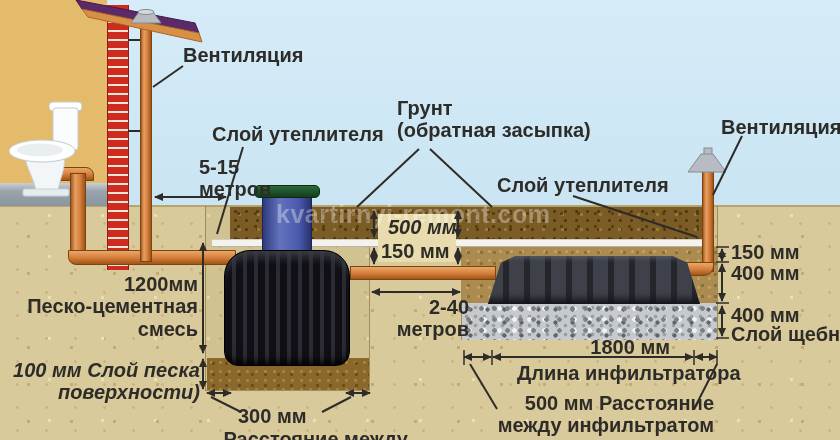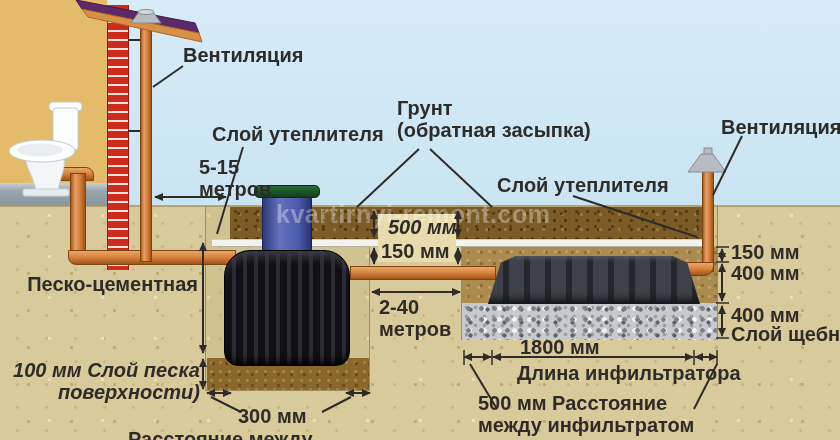--- a/index.html
+++ b/index.html
@@ -4,21 +4,21 @@
 <style>
   * { box-sizing: border-box; margin: 0; padding: 0; }
   html,body { background:#e8e8e8; }
   #scene {
     position: relative; width: 840px; height: 440px; overflow: hidden;
     font-family: "Liberation Sans", sans-serif; font-weight: bold; color:#2e2c28;
   }
   .abs { position:absolute; }
   .lbl { position:absolute; font-weight:bold; font-size:20px; line-height:1.12; white-space:nowrap; z-index:10; }
   .dim { font-size:20px; }
-  .ctr { text-align:left; white-space:normal; }
+  .ctr { text-align:right; white-space:normal; }
   .rgt { text-align:right; white-space:normal; }
 
   
   #sky { left:0; top:0; width:840px; height:440px; z-index:1;
     background: linear-gradient(180deg,#d6ecf8,#c6e2f1 60%,#cbe4f2); }
   #ground { left:0; top:205px; width:840px; height:235px; z-index:2;
     background-color:#d9ca9b; border-top:2px solid #b7a46e;
     background-image:
       radial-gradient(circle,#c3ab74 0 1.6px,transparent 2px),
       radial-gradient(circle,#ecdfb6 0 1.6px,transparent 2px),
@@ -220,21 +220,23 @@
     <div>Грунт</div>
     <div>(обратная засыпка)</div>
   </div>
   <div class="lbl" style="left:497px; top:174px;">Слой утеплителя</div>
   <div class="lbl" style="left:721px; top:116px;">Вентиляция</div>
 
   <div class="lbl dim" style="left:388px; top:216px;font-style:italic;">500 мм</div>
   <div class="lbl dim" style="left:381px; top:240px;">150 мм</div>
 
   <div class="lbl rgt" style="left:10px; top:273px; width:188px;">
+    <div>1200мм</div>
     <div>Песко-цементная</div>
+    <div>смесь</div>
   </div>
   <div class="lbl rgt" style="left:0px; top:359px; width:200px;font-style:italic;">
     <div>100 мм Слой песка</div>
     <div>поверхности)</div>
   </div>
 
   <div class="lbl" style="left:238px; top:405px;">300 мм</div>
   <div class="lbl ctr" style="left:128px; top:428px; width:280px;">Расстояние между септиком</div>
 
   <div class="lbl ctr" style="left:379px; top:296px; width:90px;">

